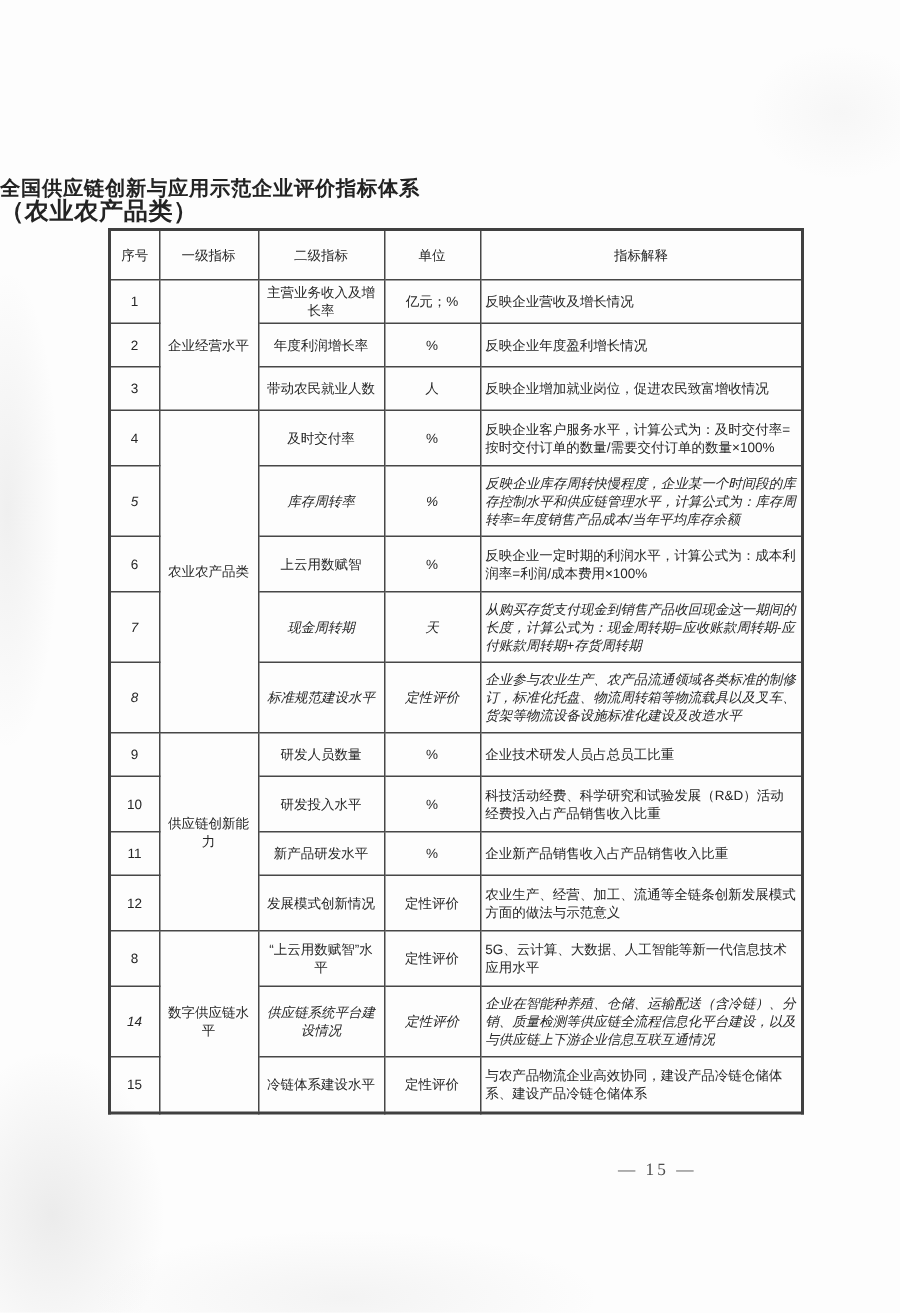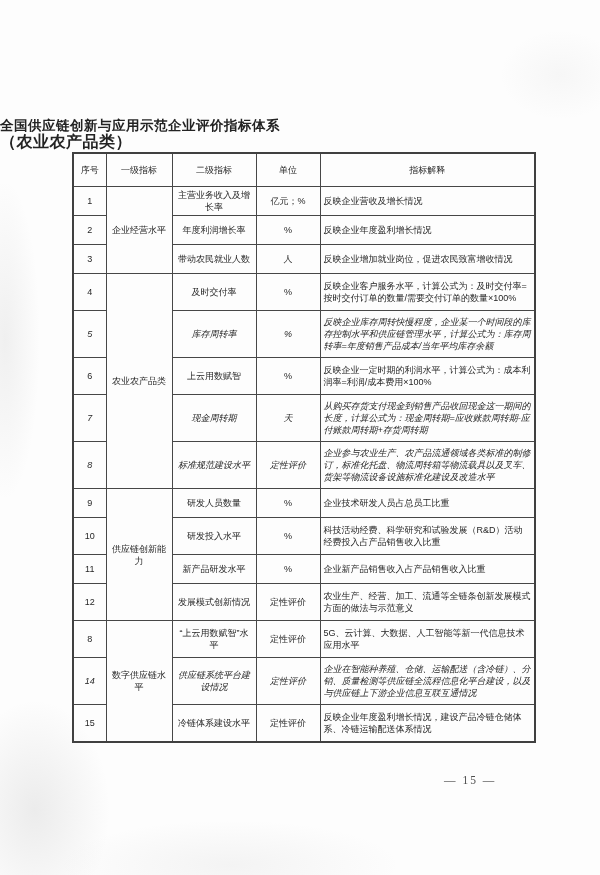--- a/index.html
+++ b/index.html
@@ -48,21 +48,21 @@
   }
   table.indicators{border:2px solid #404040;}
   th.hdr{font-weight:bold;font-size:9.5px;text-align:center;height:30px;color:#1f1f1f;}
   td.c{text-align:center;}
   td.expl{text-align:left;padding:2px 5px;margin-top:30px;}
   tr.h1 td{height:26px;}
   tr.h2 td{height:34px;}
   tr.h3 td{height:44px;font-style:italic;}
 
   .pagenum{
-    position:absolute;left:444px;top:774px;
+    position:absolute;left:412px;top:774px;
     font-size:11.5px;color:#4d4d4d;letter-spacing:2px;
     font-family:"Liberation Serif","DejaVu Serif",serif;
   }
 </style>
 </head>
 <body>
 
 <div class="smudge sm1"></div>
 <div class="smudge sm2"></div>
 <div class="smudge sm3"></div>
@@ -178,18 +178,18 @@
   <tr class="h3">
     <td class="c">14</td>
     <td class="c">供应链系统平台建设情况</td>
     <td class="c">定性评价</td>
     <td class="expl">企业在智能种养殖、仓储、运输配送（含冷链）、分销、质量检测等供应链全流程信息化平台建设，以及与供应链上下游企业信息互联互通情况</td>
   </tr>
   <tr class="h2">
     <td class="c">15</td>
     <td class="c">冷链体系建设水平</td>
     <td class="c">定性评价</td>
-    <td class="expl">反映企业年度盈利增长情况，建设产品冷链仓储体系、冷链运输配送体系情况</td>
+    <td class="expl">与农产品物流企业高效协同，建设产品冷链仓储体系、建设产品冷链仓储体系</td>
   </tr>
 </tbody>
   </table>
 
 <div class="pagenum">— 15 —</div>
 
 </body></html>

